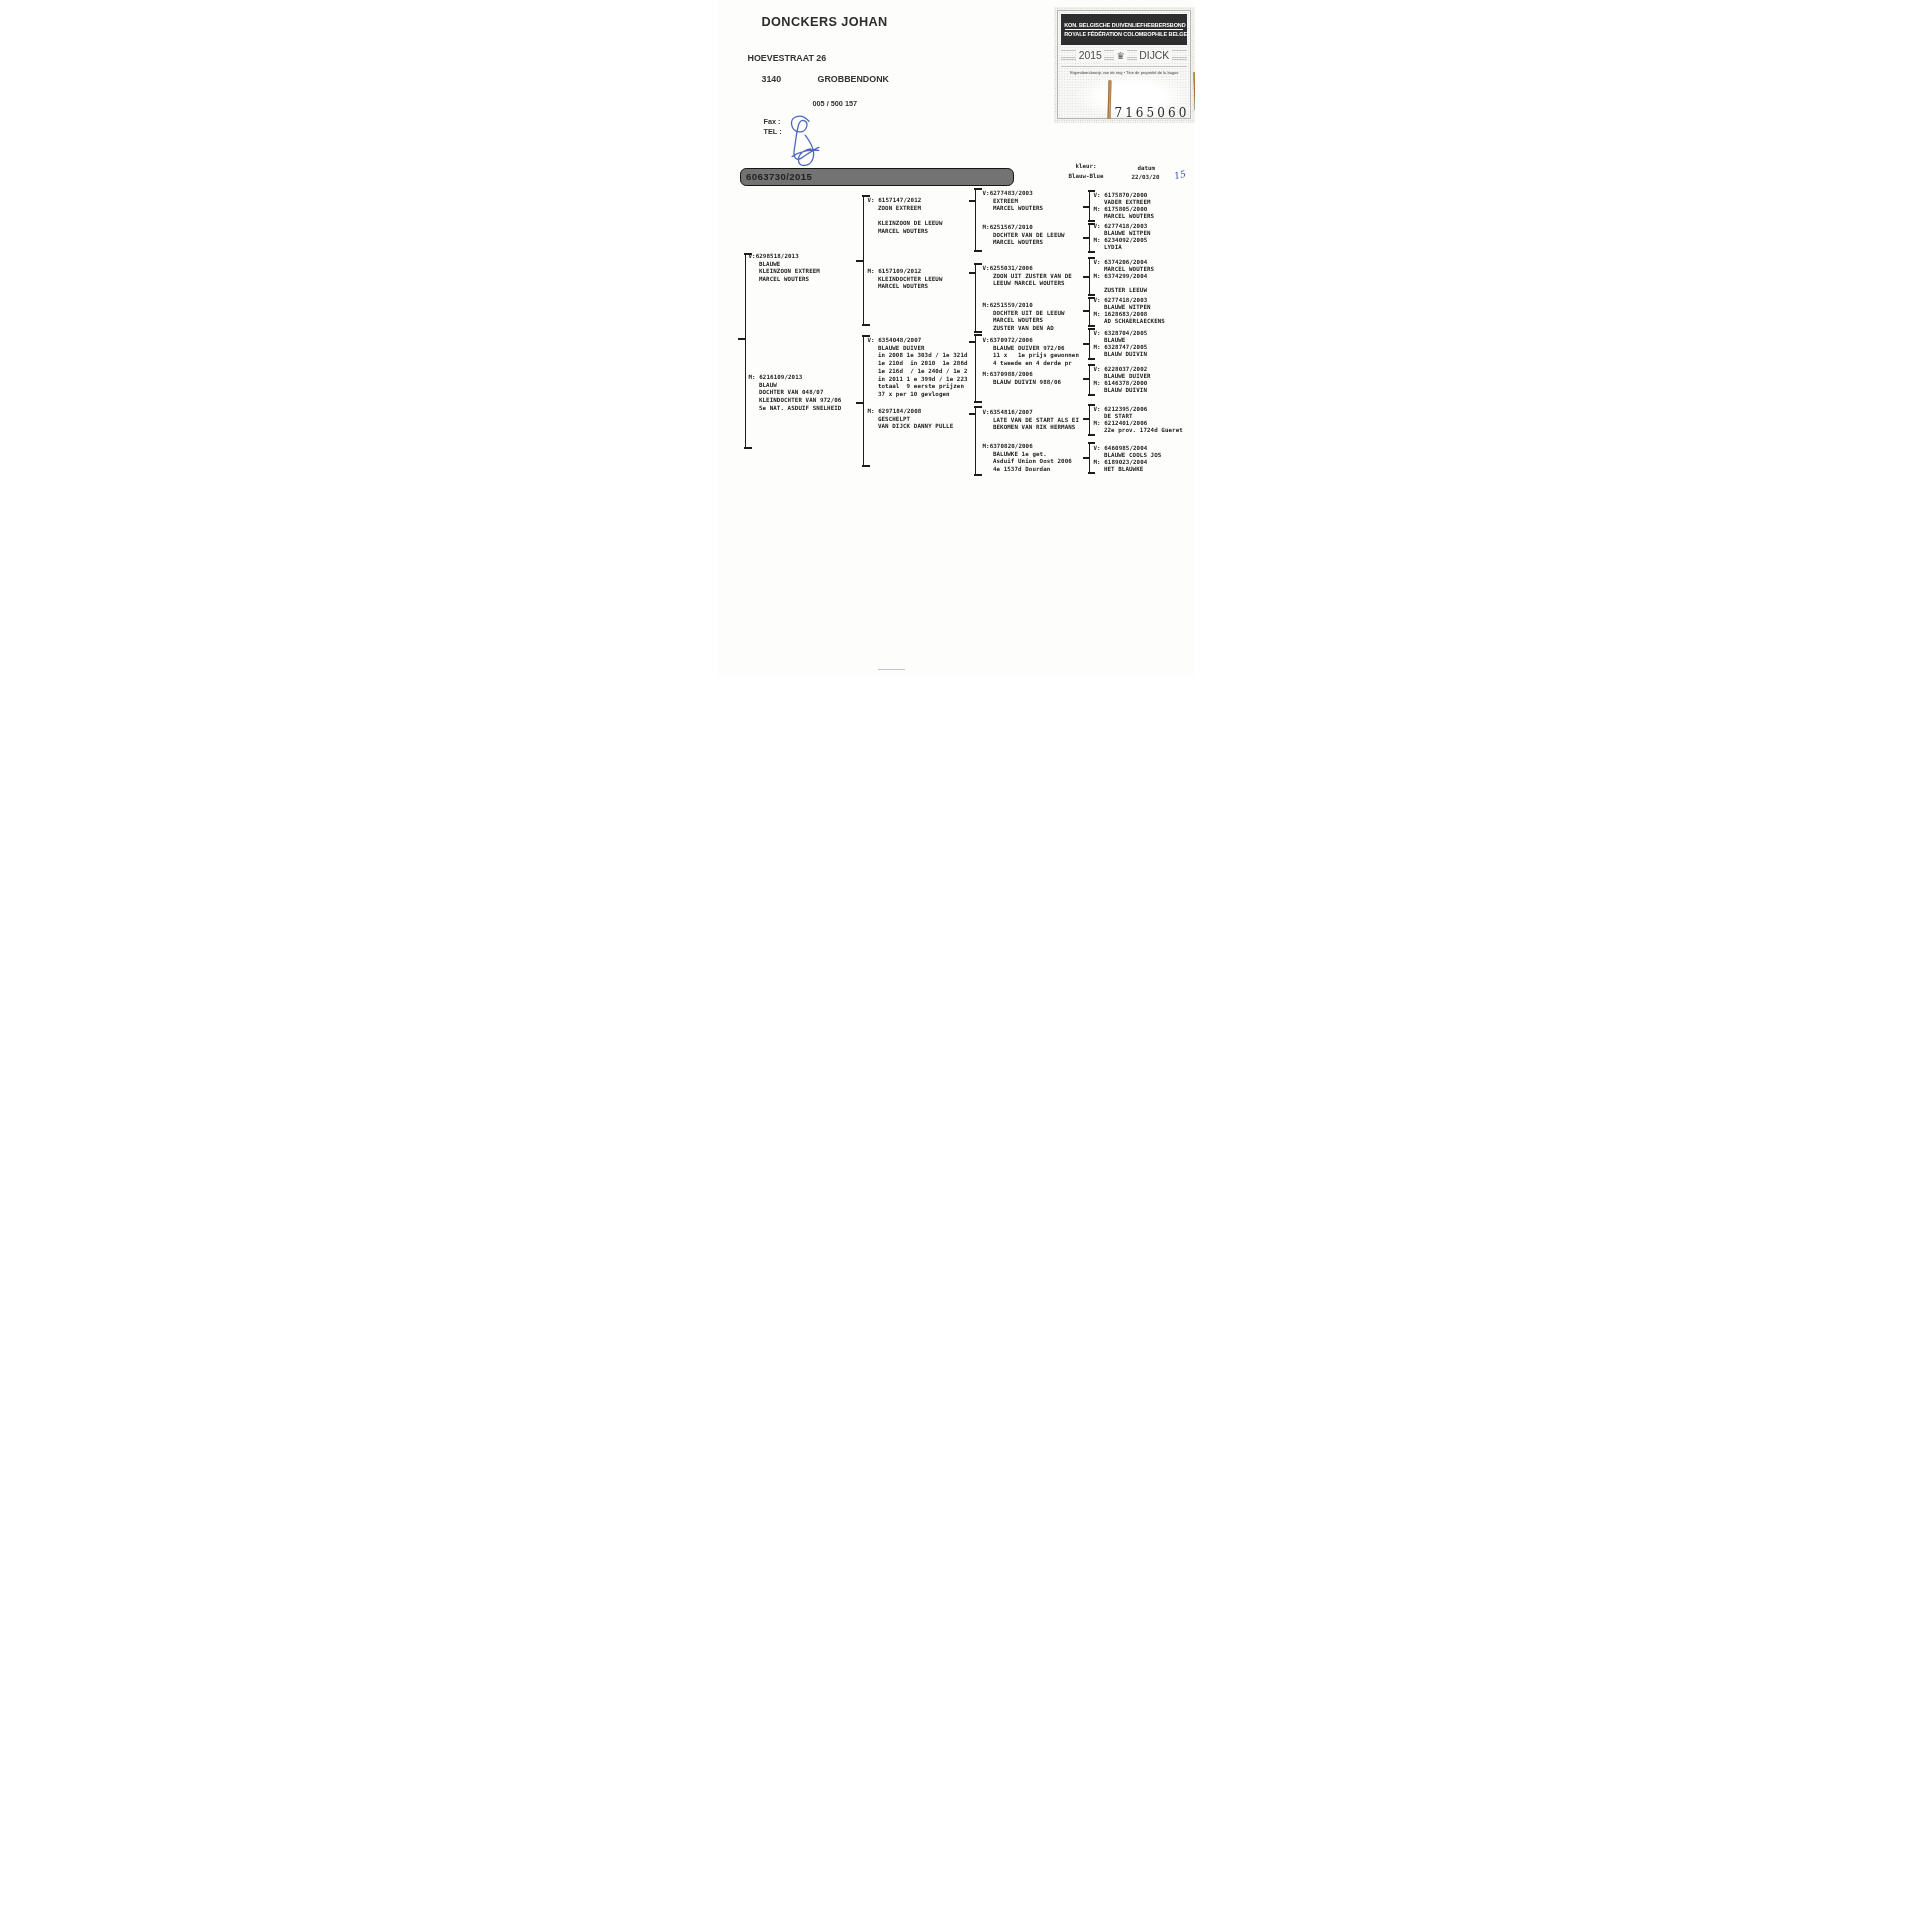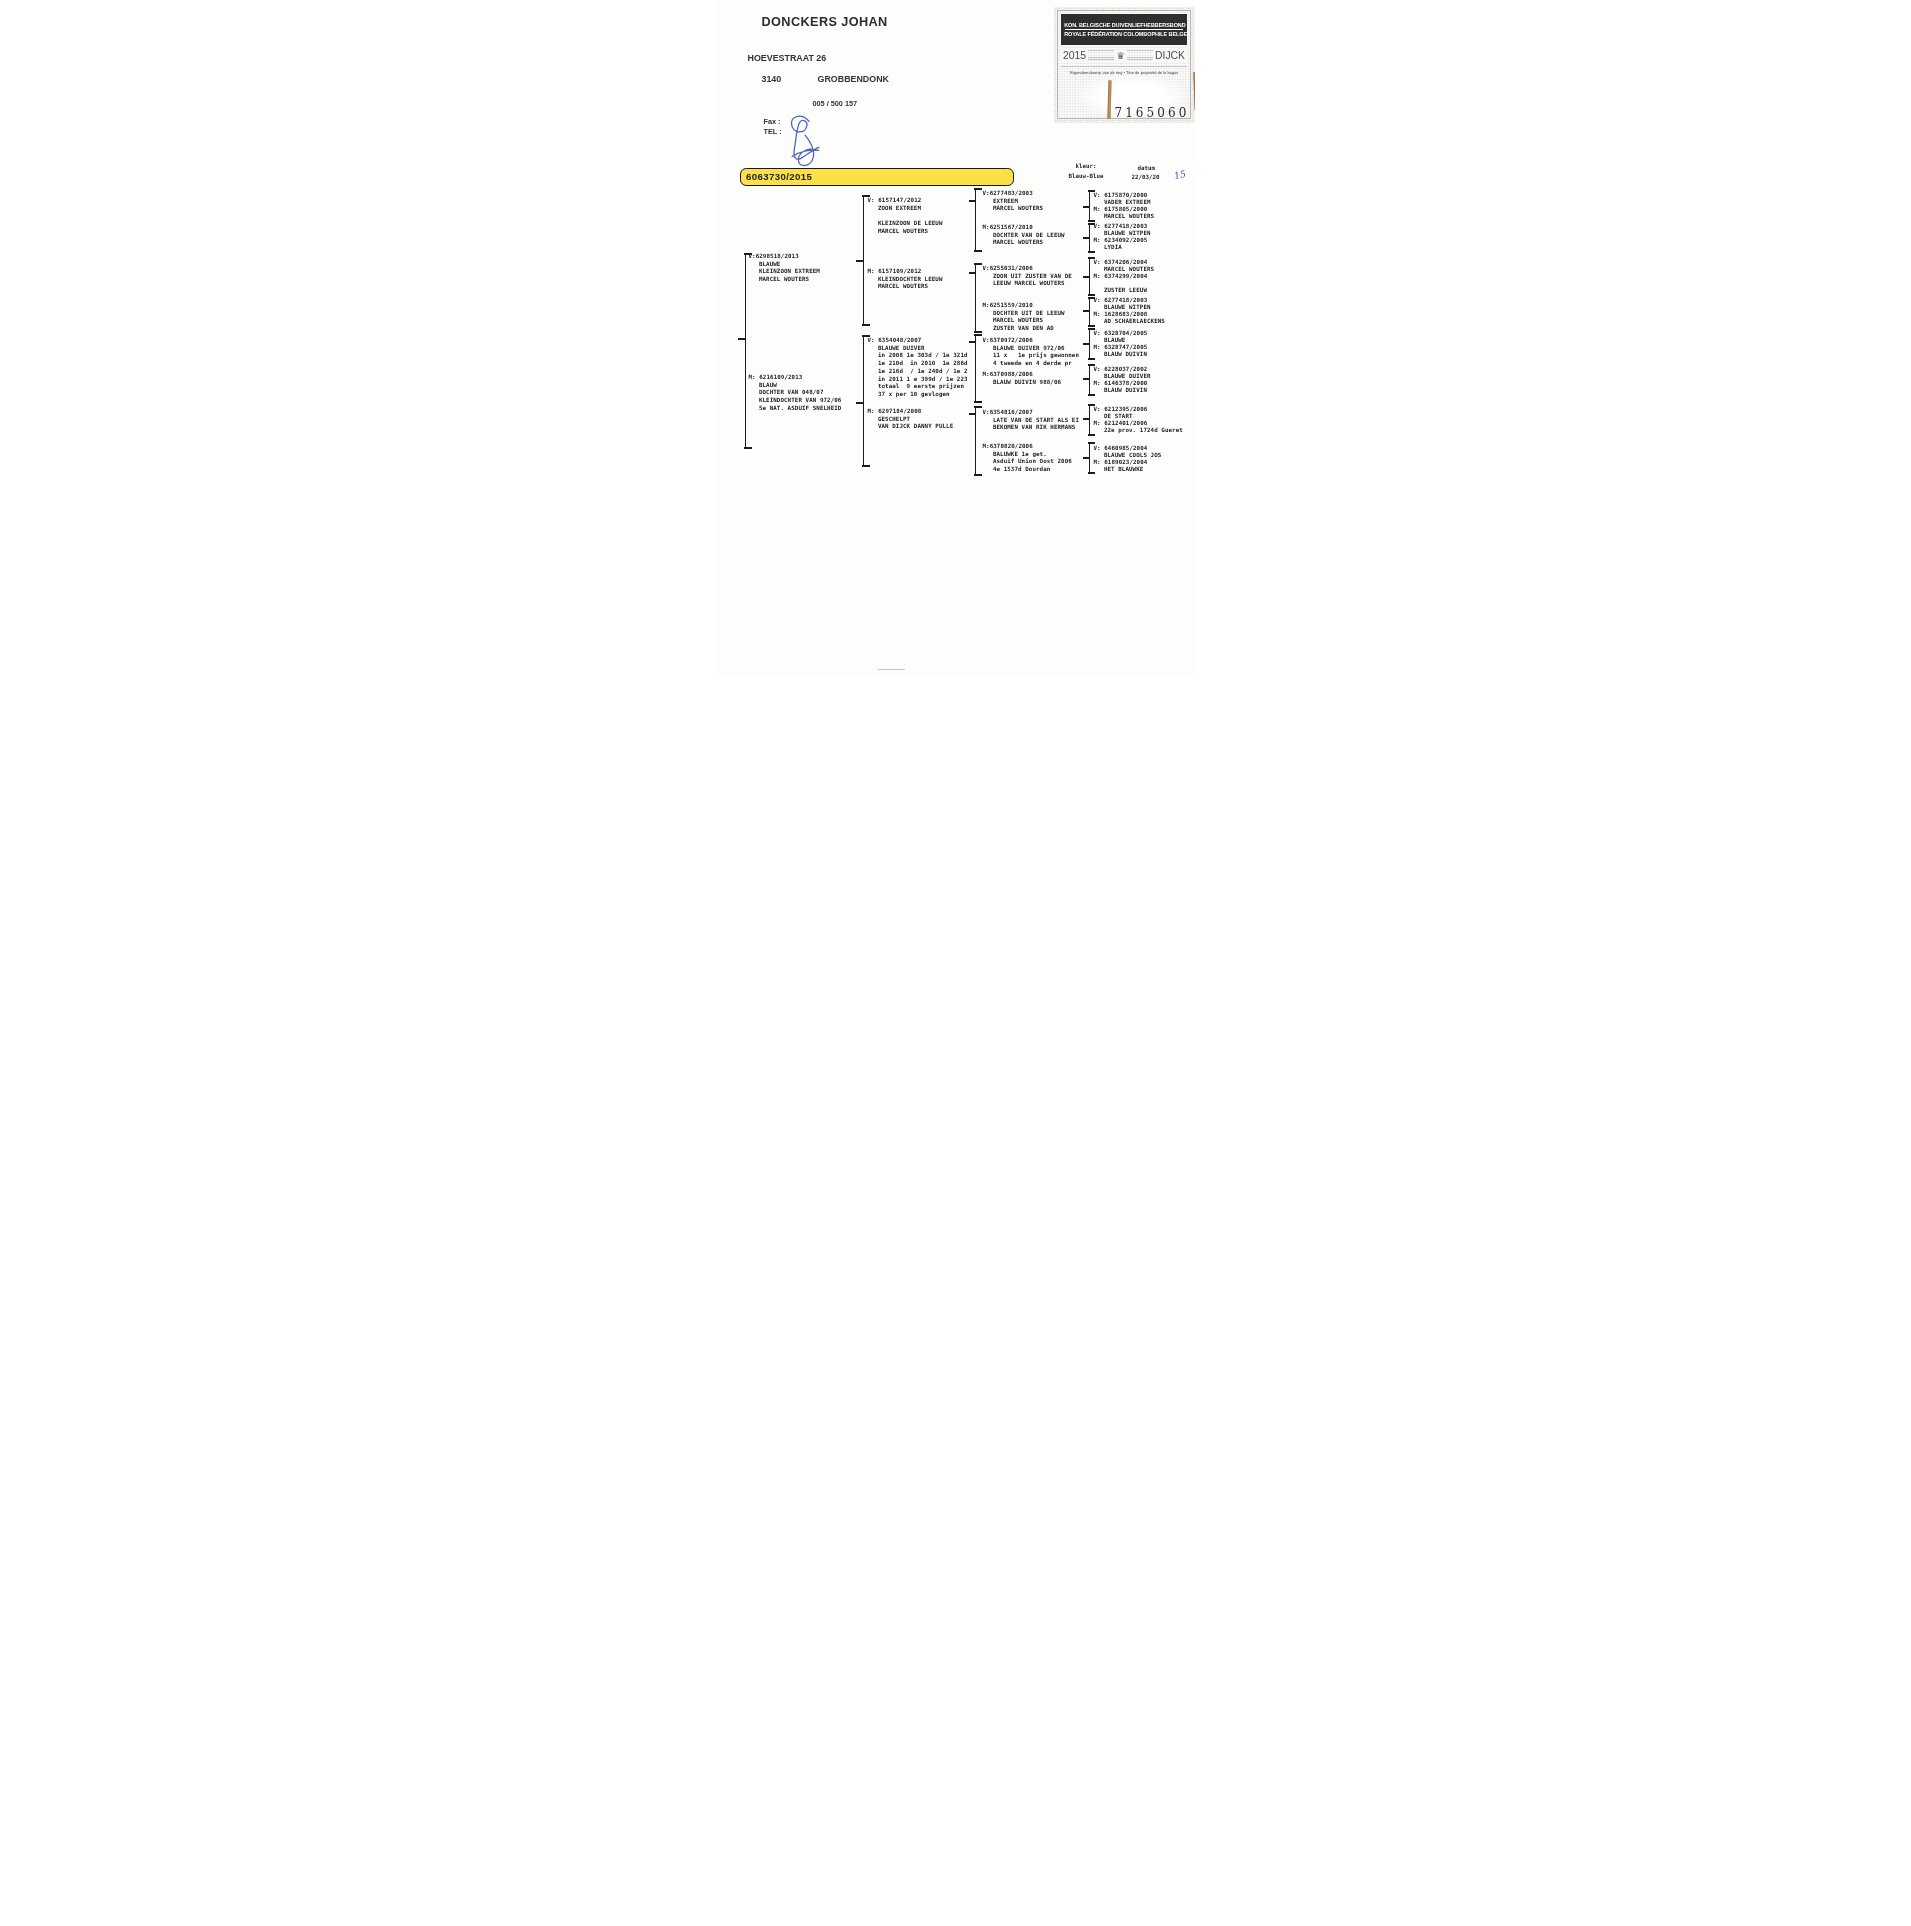--- a/index.html
+++ b/index.html
@@ -19,31 +19,31 @@
          background:radial-gradient(#bfbfbf 0.4px,transparent 0.6px) 0 0/2.3px 2.3px,#f2f2ef;}
   .stamp-card{position:absolute;left:3.9px;top:3.1px;right:3.9px;bottom:3.9px;border:0.4px solid #b5b5b2;
          background:radial-gradient(ellipse 58px 24px at 56% 80%,#ffffff 55%,rgba(255,255,255,0)),
                     radial-gradient(#d4d4d2 0.4px,transparent 0.5px) 0 0/2.7px 2.7px,#f8f8f6;}
   .stamp-band{position:absolute;left:2.3px;top:3.1px;right:2.3px;height:31px;background:#2e2e2e;color:#fff;
          display:flex;flex-direction:column;justify-content:center;gap:1.2px;}
   .band-line{font-size:5.8px;font-weight:700;text-align:center;letter-spacing:-0.1px;transform:scaleX(.95);white-space:nowrap;}
   .band-rule{height:0.8px;background:#fff;margin:0 3.9px;}
   .guilloche{position:absolute;left:2.3px;top:37px;right:2.3px;height:20px;
          background:repeating-linear-gradient(#c4c4c2 0 0.4px,transparent 0.4px 2.3px);}
-  .year-row{position:absolute;left:2.3px;top:39px;right:2.3px;display:flex;justify-content:space-between;align-items:center;gap:10px;
+  .year-row{position:absolute;left:2.3px;top:39px;right:2.3px;display:flex;justify-content:center;align-items:center;gap:10px;
          font-size:10.4px;color:#4a4a4a;}
   .year-row span{background:#f8f8f6;padding:0 2.3px;}
   .crown{font-size:9.2px;color:#555;}
   .stamp-sub{position:absolute;left:1.5px;top:59px;right:0.8px;font-size:4.1px;color:#3d3d3d;text-align:center;white-space:nowrap;transform:scaleX(.98);}
   .stamp-number{position:absolute;left:56px;top:95px;font-family:"DejaVu Serif",serif;font-size:12px;color:#2b2b2b;letter-spacing:3.1px;}
   .staple{position:absolute;width:2.7px;border-radius:1.2px;background:linear-gradient(90deg,#8a5a2c,#cf9c63 55%,#9a6a38);box-shadow:0 0 0.8px rgba(0,0,0,.35);}
   .staple.l{left:50px;top:69px;height:39px;transform:rotate(1.5deg);}
   .staple.r{left:136px;top:61px;height:39px;transform:rotate(-2deg);}
   
-  .ringbox{position:absolute;left:23.5px;top:168px;width:272px;height:16px;border:1.5px solid #161616;border-radius:6.2px;background:#fde047;}
+  .ringbox{position:absolute;left:23.5px;top:168px;width:272px;height:16px;border:1.5px solid #161616;border-radius:6.2px;background:#737373;}
   .ringbox span{position:absolute;left:5px;top:1.9px;font-size:9.6px;font-weight:700;letter-spacing:0.4px;color:#222;}
   .meta{position:absolute;font-family:"DejaVu Sans Mono",monospace;font-weight:700;font-size:5.8px;color:#262626;white-space:nowrap;}
   .hand{position:absolute;left:457px;top:169px;font-family:"DejaVu Serif",serif;font-style:italic;font-size:9.2px;color:#3a56b5;transform:rotate(-14deg);}
   
   .pblock{position:absolute;font-family:"DejaVu Sans Mono",monospace;font-weight:700;font-size:5.8px;color:#1b1b1b;white-space:pre;}
   .pline{line-height:7.7px;letter-spacing:0.1px;}
   .lh18 .pline{line-height:7px;}
   .pline.indent{padding-left:10.4px;}
   .vl{position:absolute;width:1.5px;background:#1d1d1d;}
   .hl{position:absolute;height:1.5px;background:#1d1d1d;}

